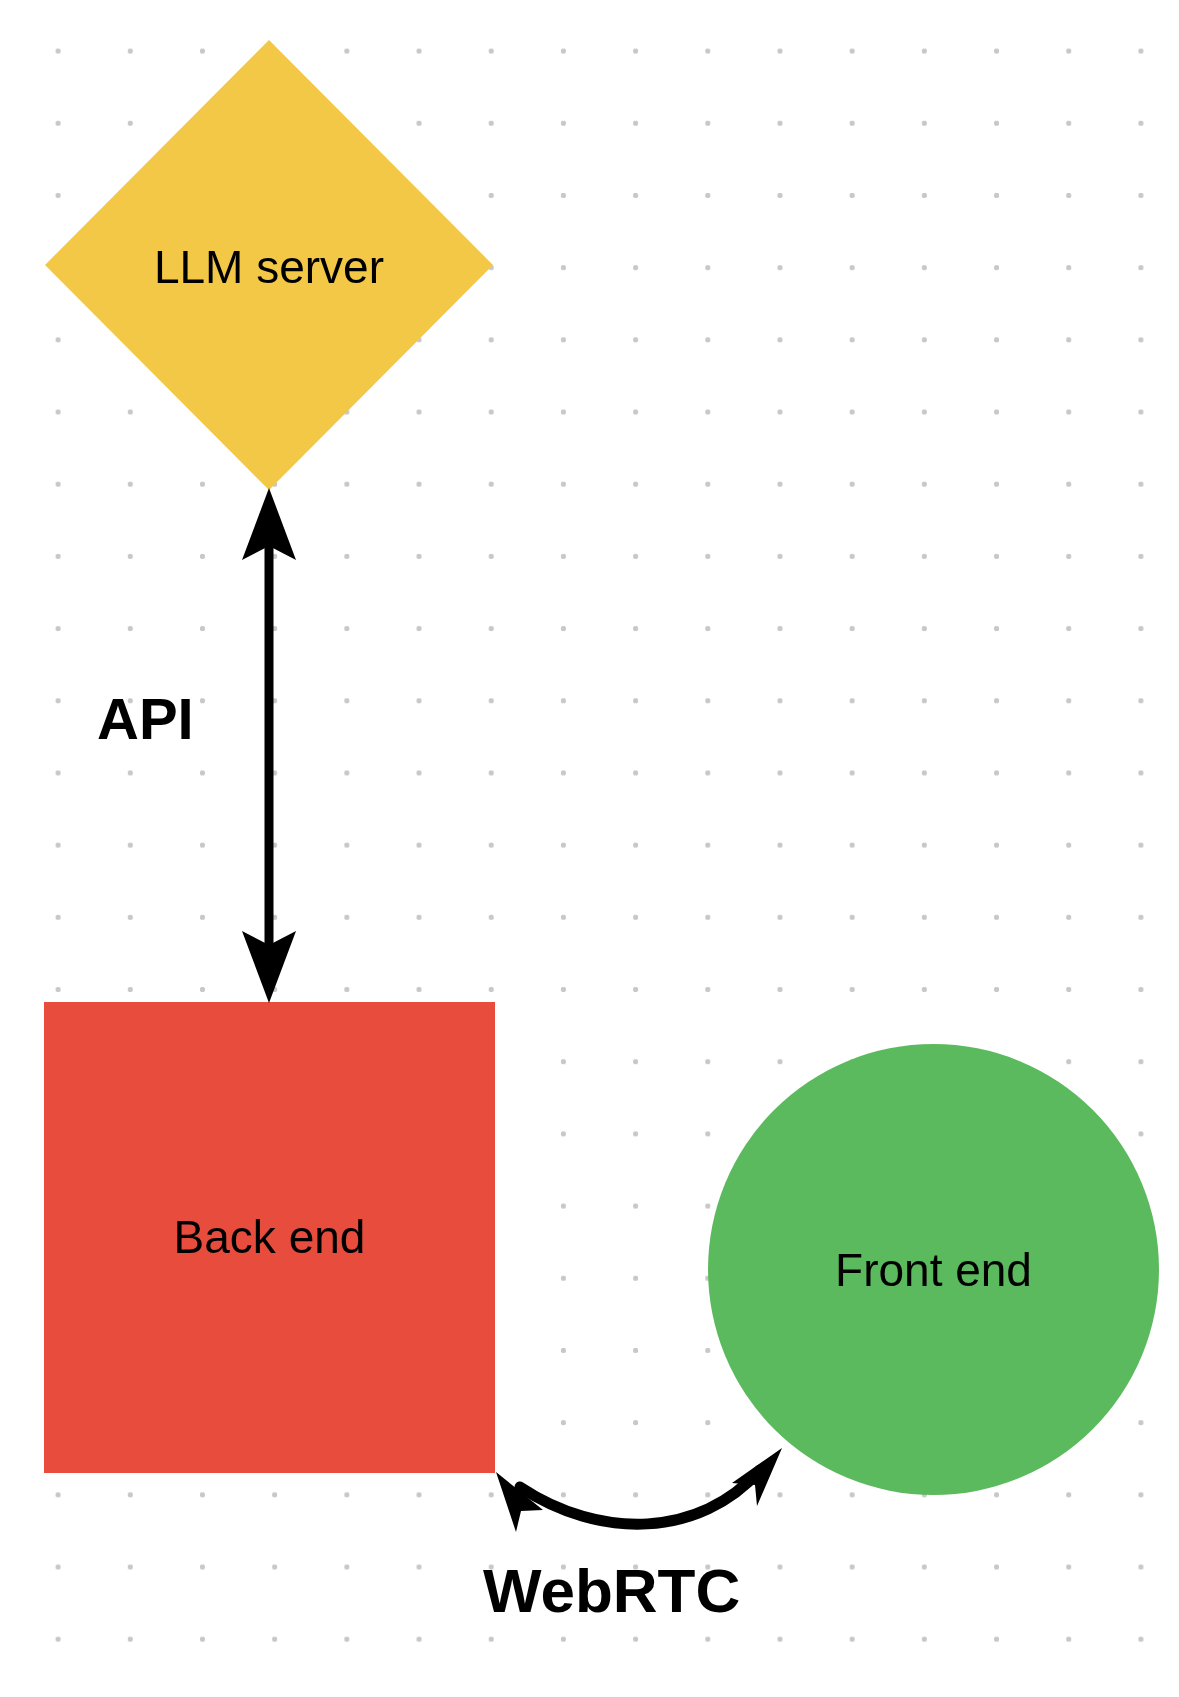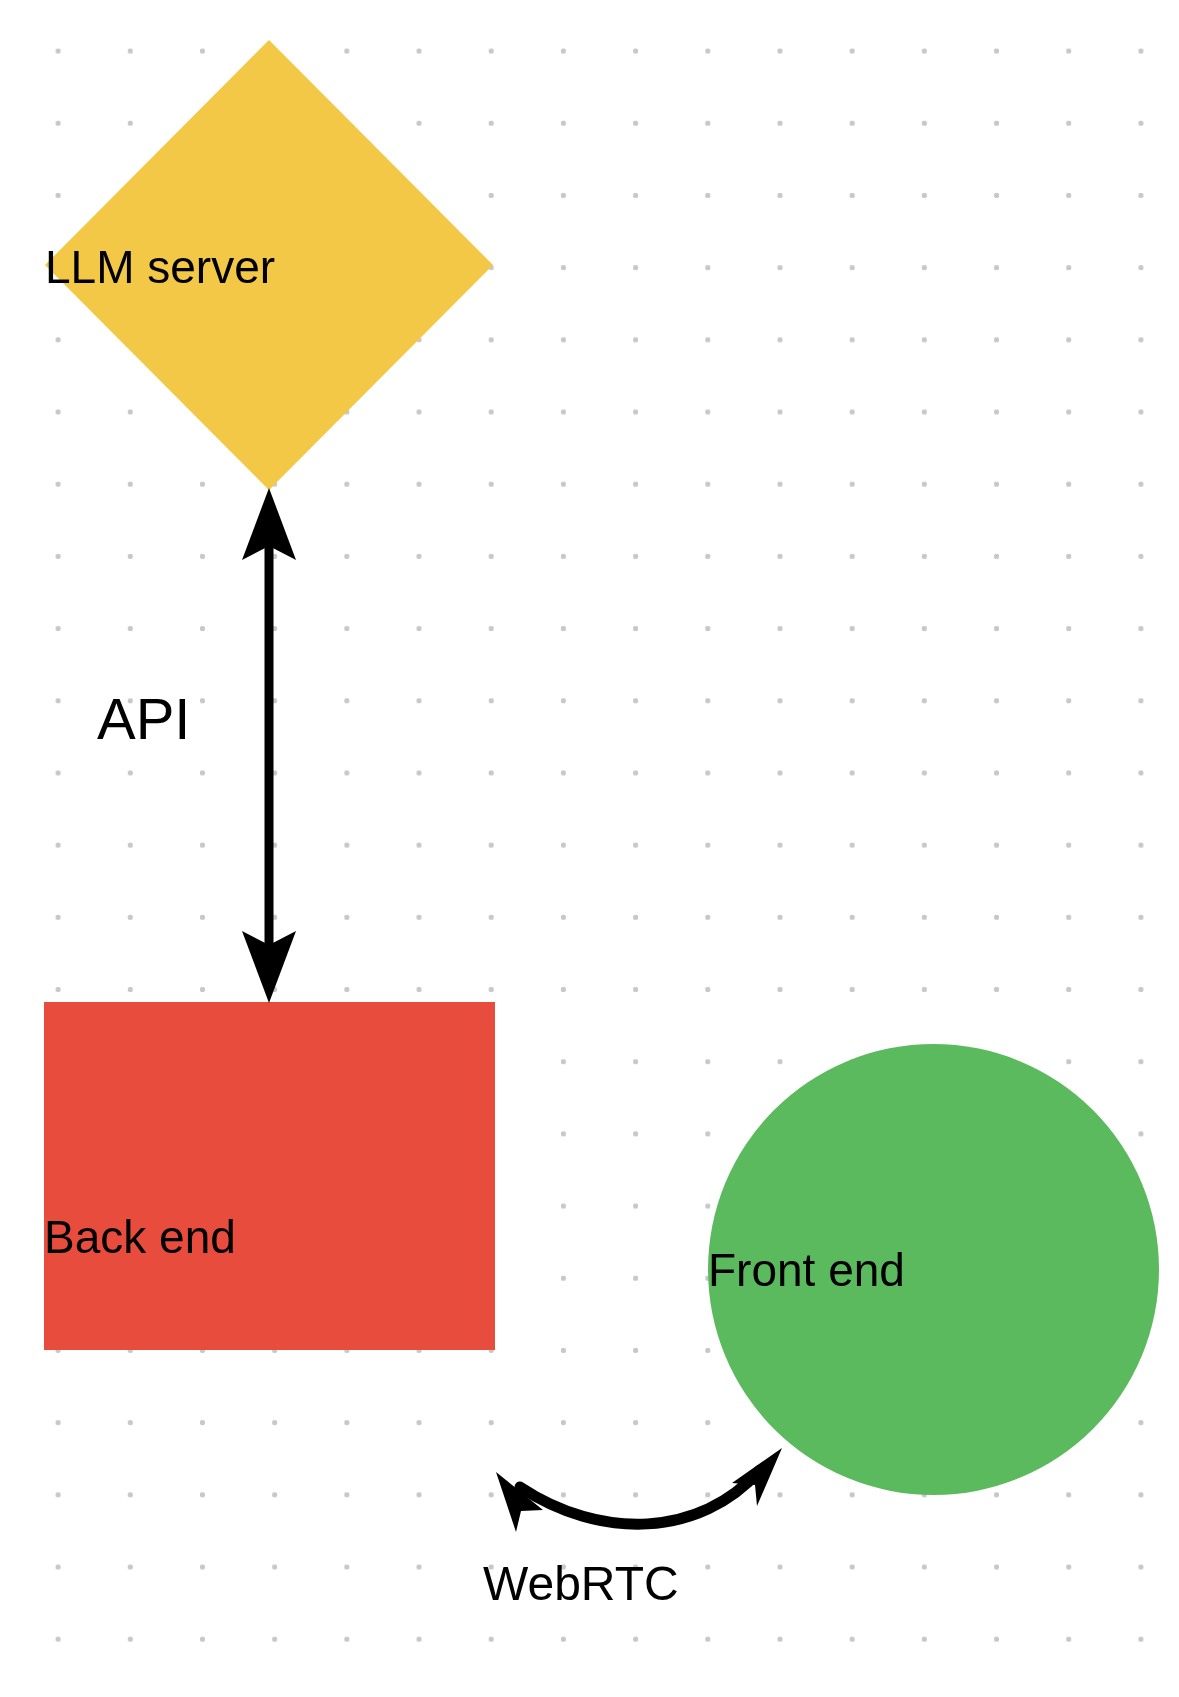--- a/index.html
+++ b/index.html
@@ -15,20 +15,21 @@
     background-image: radial-gradient(circle, #c8c8c8 2.6px, rgba(255,255,255,0) 2.9px);
     background-size: 72.2px 72.2px;
     background-position: 22px 15px;
     overflow: hidden;
     font-family: "Liberation Sans", "DejaVu Sans", sans-serif;
   }
   .shape-label {
     position: absolute;
     left: 0;
     right: 0;
+    text-align: center;
     color: #000000;
     font-size: 46px;
     font-weight: 400;
     line-height: 1;
     pointer-events: none;
     white-space: nowrap;
   }
   
   #llm-server-node {
     position: absolute;
@@ -44,21 +45,21 @@
     clip-path: polygon(50% 0%, 100% 50%, 50% 100%, 0% 50%);
   }
   #llm-server-node .shape-label { top: 204px; }
 
   
   #back-end-node {
     position: absolute;
     left: 44px;
     top: 1002px;
     width: 451px;
-    height: 348px;
+    height: 471px;
     background: #E84C3D;
   }
   #back-end-node .shape-label { top: 212px; }
 
   
   #front-end-node {
     position: absolute;
     left: 708px;
     top: 1044px;
     width: 451px;
@@ -73,33 +74,33 @@
     position: absolute;
     left: 0;
     top: 0;
     width: 1179px;
     height: 1697px;
     pointer-events: none;
   }
   .edge-label {
     position: absolute;
     color: #000000;
-    font-weight: 400;
+    font-weight: 700;
     line-height: 1;
     white-space: nowrap;
   }
   #api-label {
     left: 97px;
     top: 690px;
     font-size: 58px;
   }
   #webrtc-label {
     left: 483px;
     top: 1560px;
-    font-size: 48px;
+    font-size: 62px;
   }
 </style>
 </head>
 <body>
 
 <div id="canvas">
 
   <div id="llm-server-node">
     <div class="diamond"></div>
     <div class="shape-label">LLM server</div>

